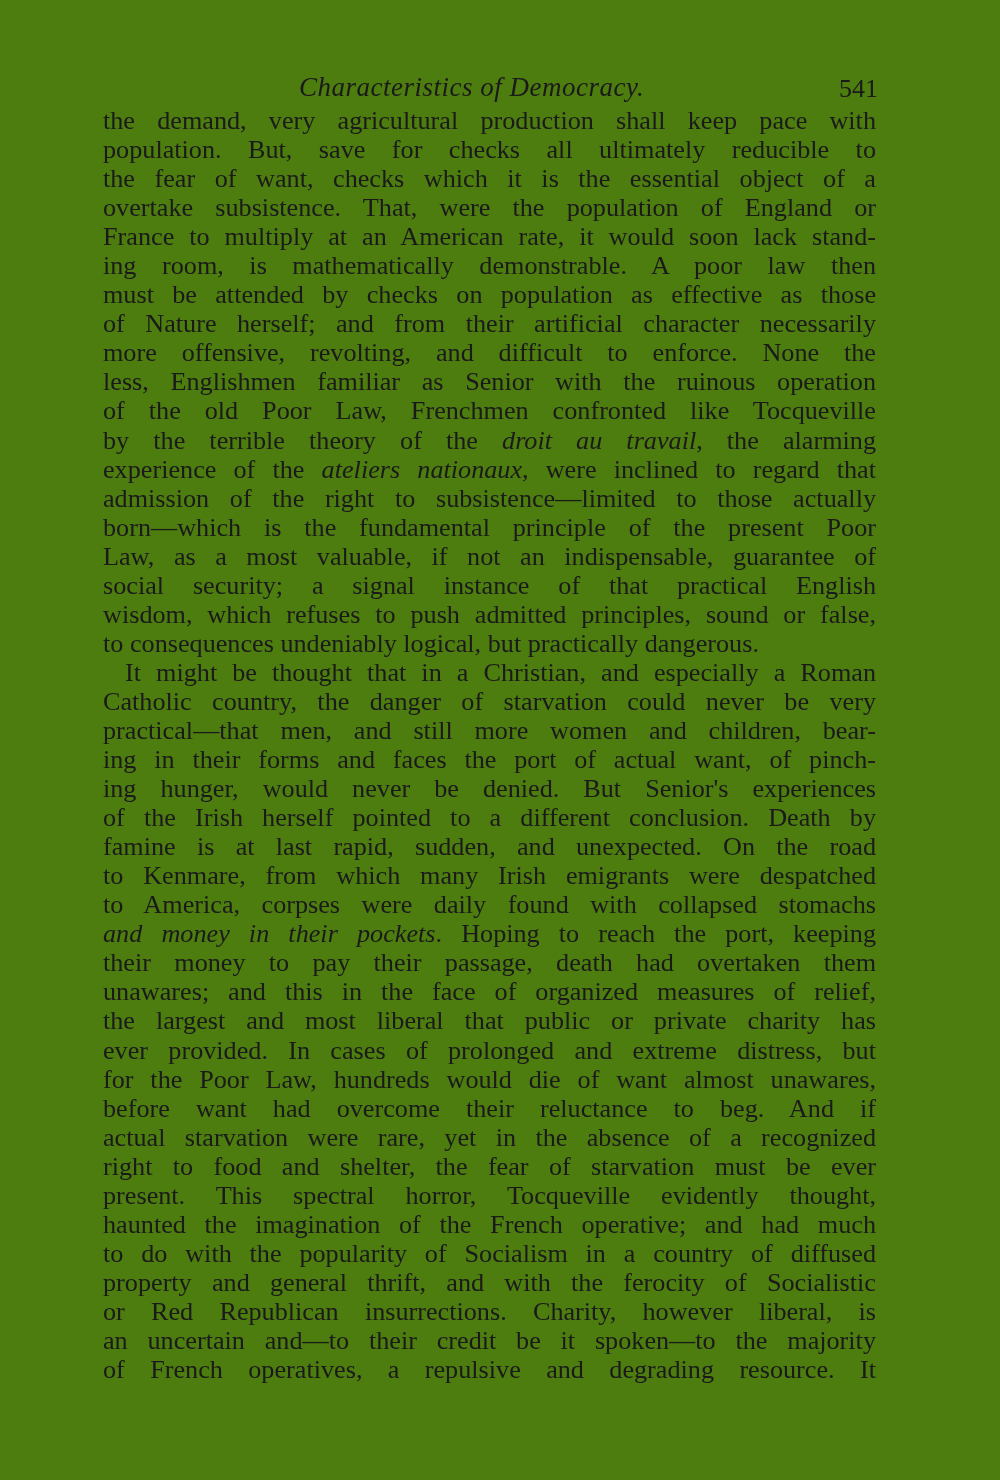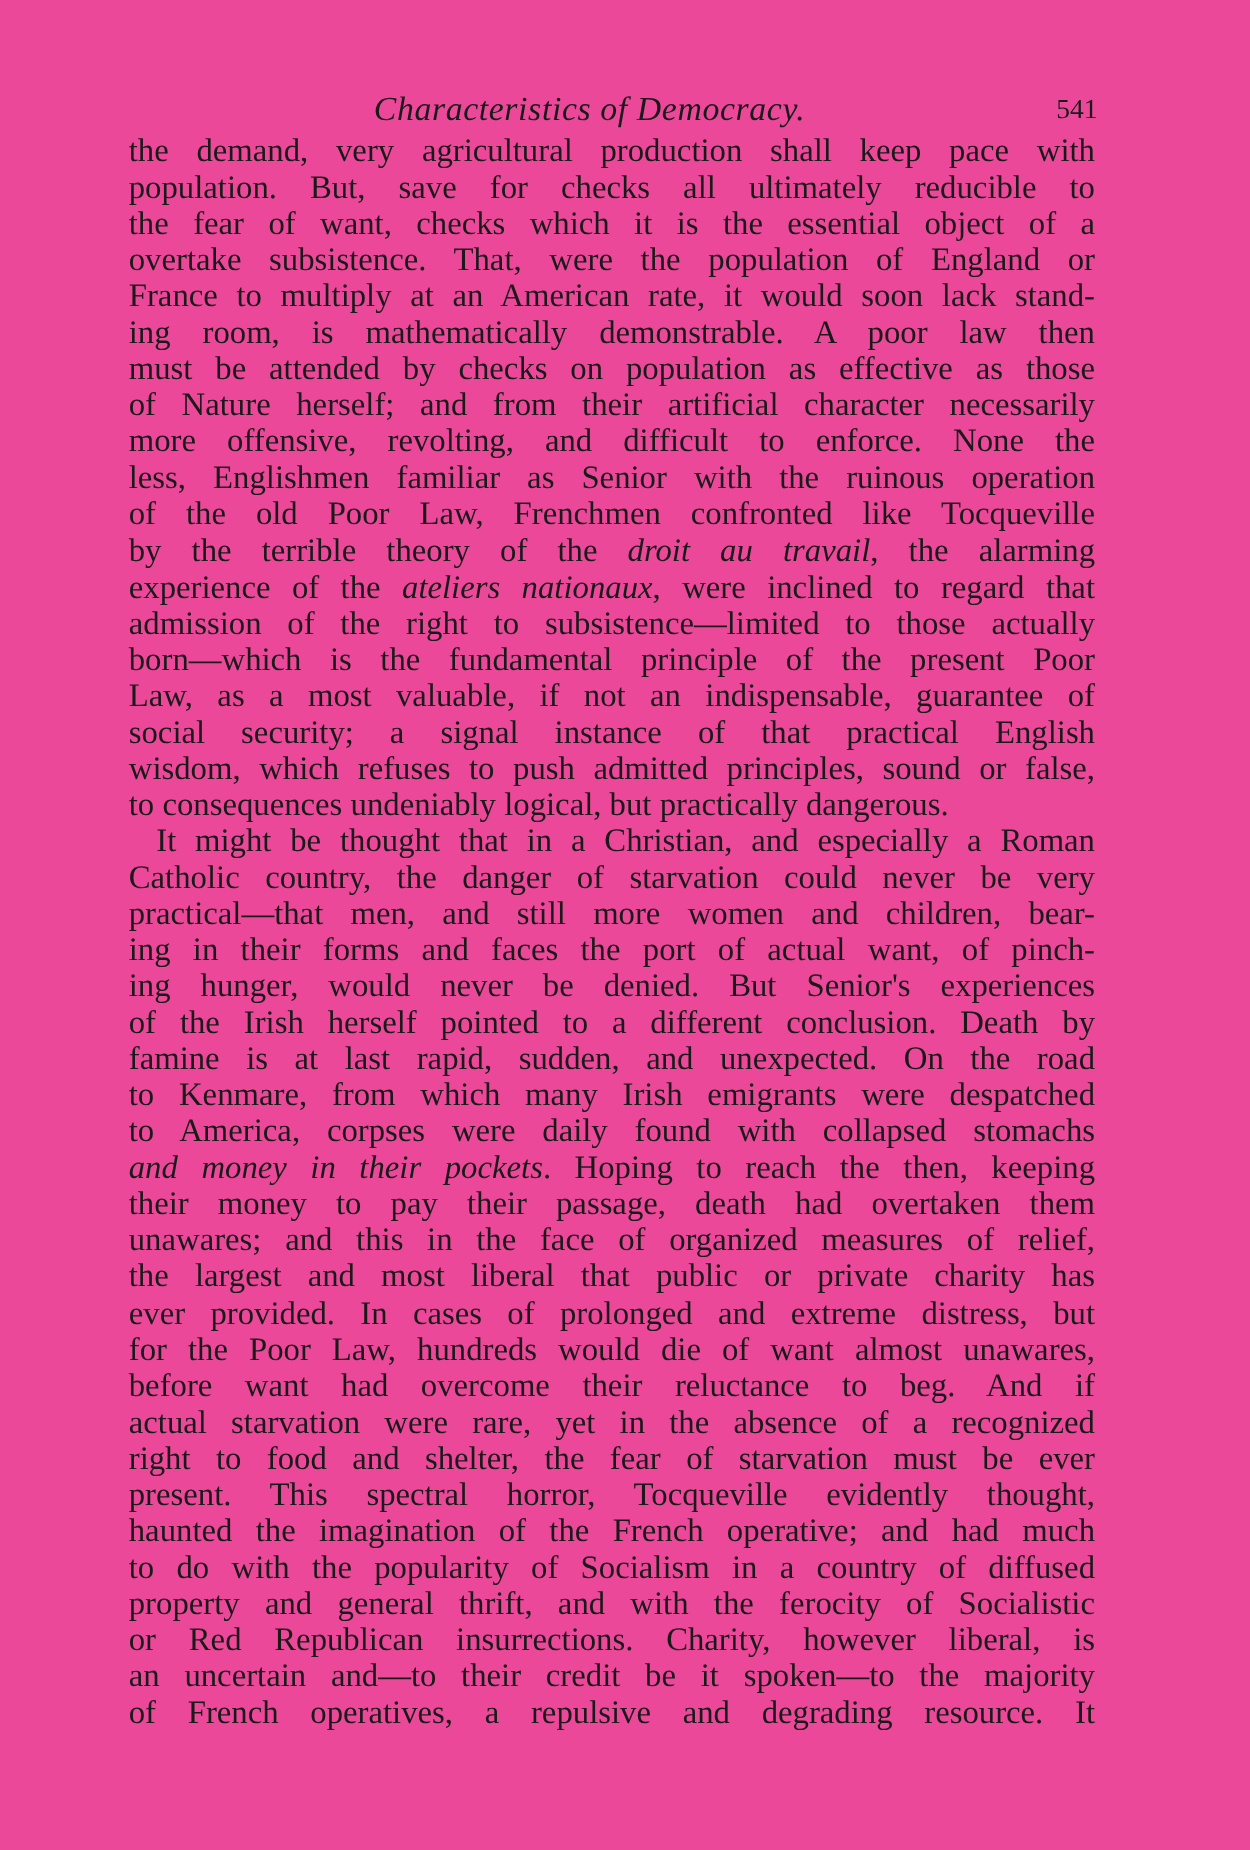--- a/index.html
+++ b/index.html
@@ -1,26 +1,26 @@
 <!DOCTYPE html>
 <html><head>
   <meta charset="utf-8">
   <style>
     html, body { margin: 0; padding: 0; background: #ffffff; }
     body { width: 1000px; height: 1480px; position: relative; overflow: hidden; color: #1a1a1a; }
-    .page { position: absolute; left: 0; top: 0; width: 1000px; height: 1480px; background: #ec4899; }
+    .page { position: absolute; left: 0; top: 0; width: 1000px; height: 1480px; background: #4d7c0f; }
     .running-head {
       position: absolute; top: 72px; left: 103px; width: 775px; height: 34px;
       font-family: "Liberation Serif", serif;
     }
     .running-title {
       position: absolute; left: 196px; top: 0; font-style: italic; font-size: 27px; letter-spacing: 0.5px;
     }
     .page-number {
-      position: absolute; right: 0; top: 2px; font-size: 22px;
+      position: absolute; right: 0; top: 2px; font-size: 26px;
     }
     .body-text {
       position: absolute; left: 103px; top: 106px; width: 773px;
       font-family: "Liberation Serif", serif; font-size: 26.2px; line-height: 29.05px;
     }
     .line {
       display: block; white-space: nowrap; text-align: justify; text-align-last: justify; height: 29.05px;
     }
     .line.last { text-align-last: left; }
     .line.indent { padding-left: 22px; }
@@ -56,21 +56,21 @@
       <span class="line last"><span>to consequences undeniably logical, but practically dangerous.</span></span>
       <span class="line indent"><span>It might be thought that in a Christian, and especially a Roman</span></span>
       <span class="line"><span>Catholic country, the danger of starvation could never be very</span></span>
       <span class="line"><span>practical—that men, and still more women and children, bear-</span></span>
       <span class="line"><span>ing in their forms and faces the port of actual want, of pinch-</span></span>
       <span class="line"><span>ing hunger, would never be denied. But Senior's experiences</span></span>
       <span class="line"><span>of the Irish herself pointed to a different conclusion. Death by</span></span>
       <span class="line"><span>famine is at last rapid, sudden, and unexpected. On the road</span></span>
       <span class="line"><span>to Kenmare, from which many Irish emigrants were despatched</span></span>
       <span class="line"><span>to America, corpses were daily found with collapsed stomachs</span></span>
-      <span class="line"><span class="it">and money in their pockets</span><span>. Hoping to reach the then, keeping</span></span>
+      <span class="line"><span class="it">and money in their pockets</span><span>. Hoping to reach the port, keeping</span></span>
       <span class="line"><span>their money to pay their passage, death had overtaken them</span></span>
       <span class="line"><span>unawares; and this in the face of organized measures of relief,</span></span>
       <span class="line"><span>the largest and most liberal that public or private charity has</span></span>
       <span class="line"><span>ever provided. In cases of prolonged and extreme distress, but</span></span>
       <span class="line"><span>for the Poor Law, hundreds would die of want almost unawares,</span></span>
       <span class="line"><span>before want had overcome their reluctance to beg. And if</span></span>
       <span class="line"><span>actual starvation were rare, yet in the absence of a recognized</span></span>
       <span class="line"><span>right to food and shelter, the fear of starvation must be ever</span></span>
       <span class="line"><span>present. This spectral horror, Tocqueville evidently thought,</span></span>
       <span class="line"><span>haunted the imagination of the French operative; and had much</span></span>

